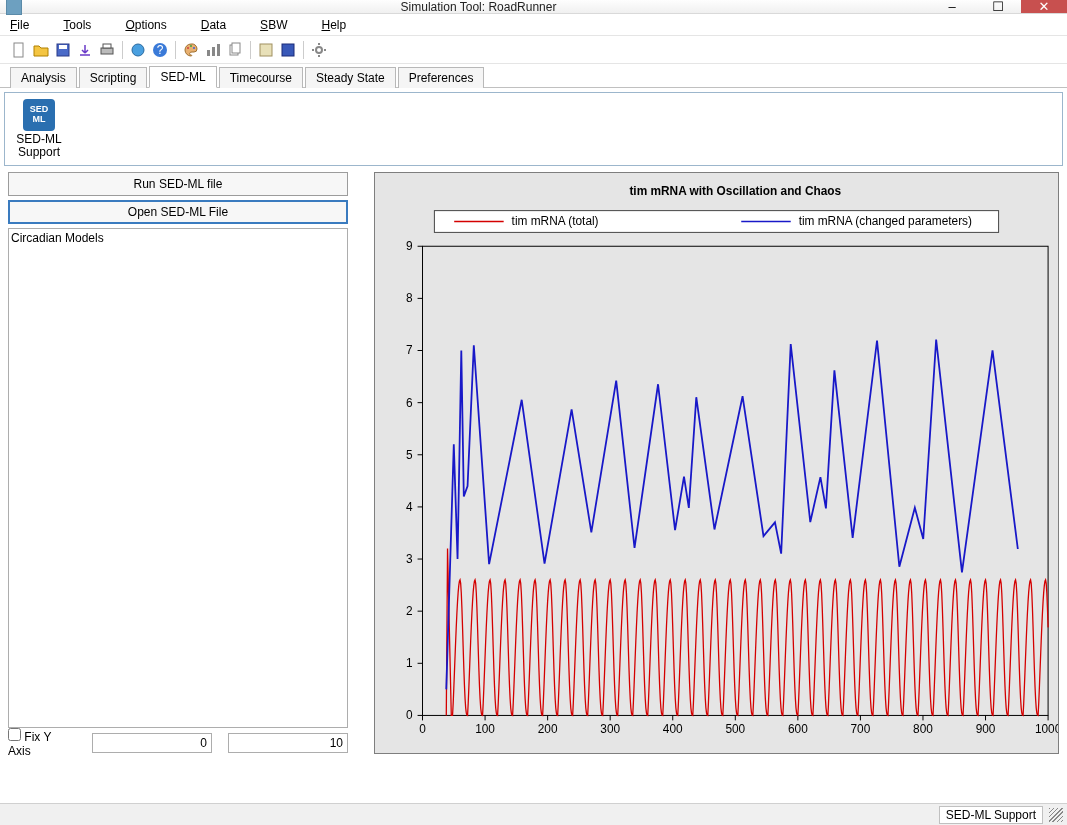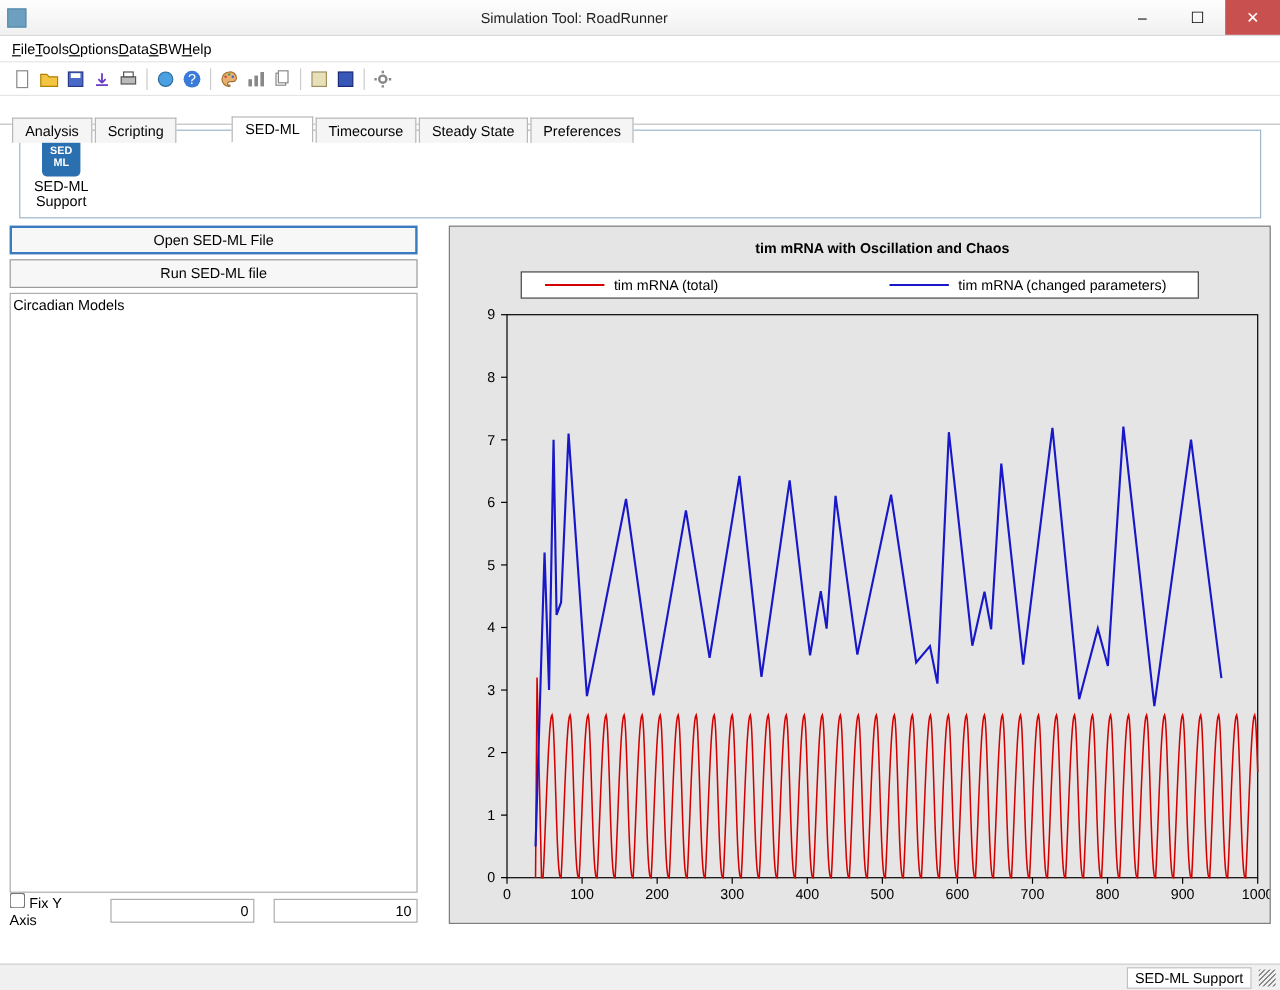--- a/index.html
+++ b/index.html
@@ -1,43 +1,43 @@
 <!DOCTYPE html>
 <html><head>
 <meta charset="utf-8">
 <style>
   * { box-sizing: border-box; margin: 0; padding: 0; font-family: "Segoe UI", Tahoma, sans-serif; font-size: 12px; }
   body { background: #fff; width: 1067px; height: 825px; overflow: hidden; }
 
   
-  .titlebar { height: 30px; background: linear-gradient(#fefefe,#f0f0f0); display: flex; align-items: center; border-bottom: 1px solid #d9d9d9; }
+  .titlebar { height: 14px; background: linear-gradient(#fefefe,#f0f0f0); display: flex; align-items: center; border-bottom: 1px solid #d9d9d9; }
   .titlebar .icon { width: 16px; height: 16px; margin: 0 6px; background: #6da0c0; border: 1px solid #5a8aa8; }
   .titlebar .title { flex: 1; text-align: center; color: #222; }
   .winbtns { display: flex; height: 100%; }
   .winbtn { width: 46px; display: flex; align-items: center; justify-content: center; font-size: 13px; }
   .winbtn.close { background: #c8504f; color: #fff; }
   .winbtn.min::after { content: "–"; } .winbtn.max::after { content: "☐"; } .winbtn.close::after { content: "✕"; }
 
   
-  .menubar { height: 22px; display: flex; align-items: center; padding: 0 10px; gap: 0; border-bottom: 1px solid #e5e5e5; }
+  .menubar { height: 22px; display: flex; align-items: center; padding: 0 10px; gap: 34px; border-bottom: 1px solid #e5e5e5; }
   .menubar .mi { color: #000; } .menubar .mi span.und { text-decoration: underline; }
 
   
   .toolbar { height: 28px; display: flex; align-items: center; padding: 0 10px; gap: 4px; border-bottom: 1px solid #e5e5e5; }
   .tbtn { width: 18px; height: 18px; display: inline-flex; align-items: center; justify-content: center; }
   .tbtn svg { width: 16px; height: 16px; }
   .tsep { width: 1px; height: 18px; background: #ccc; margin: 0 2px; }
 
   
   .tabrow { height: 24px; display: flex; align-items: flex-end; padding-left: 10px; border-bottom: 1px solid #c0c0c0; }
-  .tab { padding: 3px 10px; border: 1px solid #b8b8b8; border-bottom: none; background: #f5f5f5; margin-right: 2px; position: relative; top: 16px; }
-  .tab.active { background: #fff; border-bottom: 1px solid #fff; margin-left: 44px; }
-
-  
-  .ribbon { margin: 4px 16px; border: 1px solid #9cb6cc; height: 74px; padding: 6px; display: flex; }
+  .tab { padding: 3px 10px; border: 1px solid #b8b8b8; border-bottom: none; background: #f5f5f5; margin-right: 2px; position: relative; top: 1px; }
+  .tab.active { background: #fff; border-bottom: 1px solid #fff; }
+
+  
+  .ribbon { margin: 4px 4px; border: 1px solid #9cb6cc; height: 74px; padding: 6px; display: flex; }
   .ribbonItem { width: 56px; text-align: center; font-size: 11px; line-height: 1.1; }
   .ribbonItem .ricon { width: 32px; height: 32px; margin: 0 auto 2px; background: #2a6fb0; border-radius: 4px; color: #fff; font-size: 9px; display: flex; align-items: center; justify-content: center; font-weight: bold; }
 
   
   .main { display: flex; height: 588px; padding: 2px 8px 4px 8px; gap: 6px; }
   .left { width: 340px; display: flex; flex-direction: column; gap: 4px; }
   .btnw { border: 1px solid #9c9c9c; background: #f7f7f7; height: 24px; display: flex; align-items: center; justify-content: center; }
   .btnw.active { border: 2px solid #3a7bbf; }
   .left .lbl { margin-top: 4px; }
   .listbox { flex: 1; border: 1px solid #adadad; background: #fff; padding: 2px; overflow: auto; }
@@ -172,22 +172,22 @@
 
 <div class="ribbon">
   <div class="ribbonItem">
     <div class="ricon">SED ML</div>
     <div>SED-ML Support</div>
   </div>
 </div>
 
 <div class="main">
   <div class="left">
+    <div class="btnw">Run SED-ML file</div>
     <div class="btnw active">Open SED-ML File</div>
-    <div class="btnw">Run SED-ML file</div>
     <div class="listbox">
       <div>Circadian Models</div>
     </div>
     <div class="bottomrow">
       <label><input type="checkbox" style=""> <span>Fix Y Axis</span></label>
       <input type="text" value="0" style="">
       <input type="text" value="10" style="">
     </div>
   </div>
 

